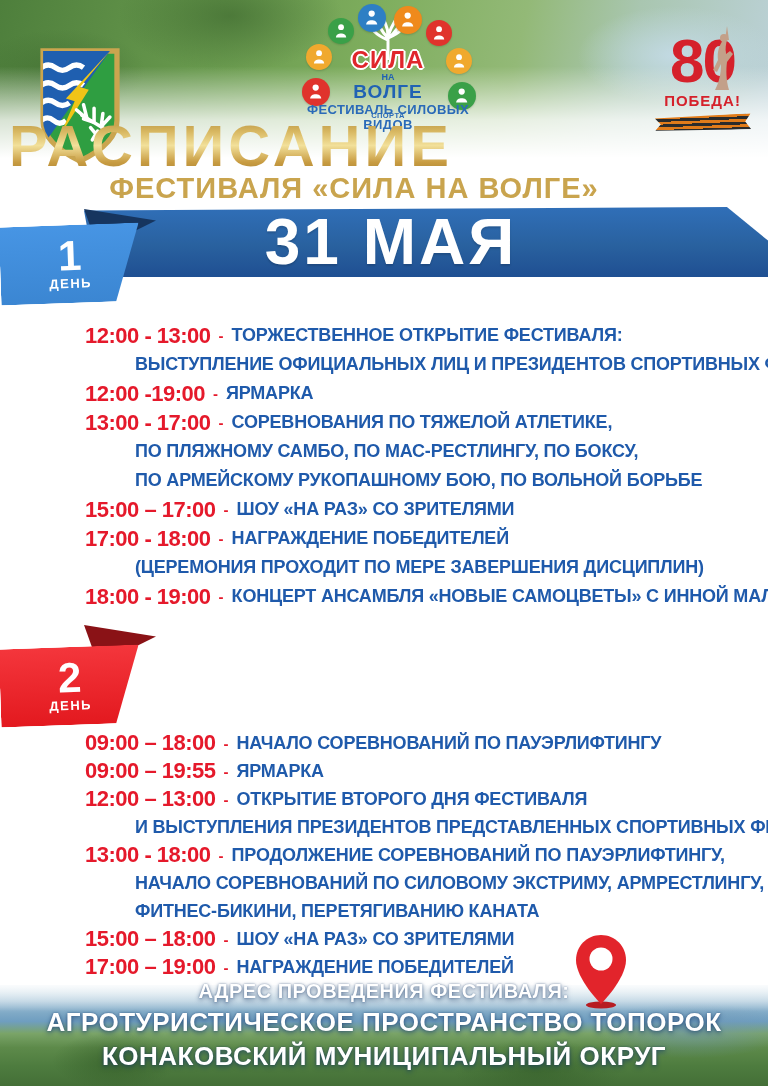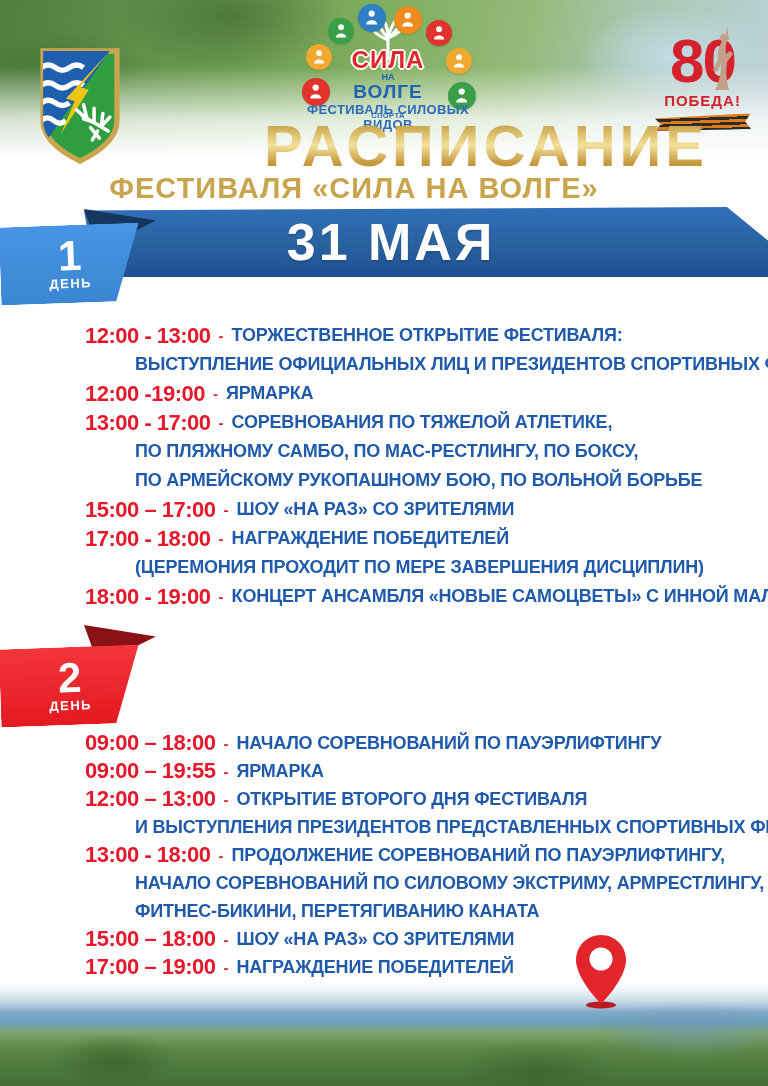--- a/index.html
+++ b/index.html
@@ -34,42 +34,42 @@
   .logo-tag2{position:absolute;left:0;right:0;top:109px;font-size:7.5px;font-weight:bold;color:#2a6ab8;letter-spacing:.4px;}
   
   .victory{position:absolute;left:645px;top:32px;width:115px;height:120px;text-align:center;}
   .victory .num{font-size:62px;line-height:58px;font-weight:bold;color:#d5212b;letter-spacing:-2px;}
   .victory .statue{position:absolute;left:58px;top:-6px;width:40px;height:66px;}
   .victory .vlabel{font-size:15px;font-weight:bold;color:#d5212b;letter-spacing:1px;margin-top:2px;}
   .george{width:96px;height:16px;margin:6px auto 0;transform:rotate(-2deg);
     background:repeating-linear-gradient(180deg,#e07b1a 0 2.7px,#2b2b2b 2.7px 5.4px);
     clip-path:polygon(0 12%,100% 0,94% 50%,100% 100%,0 88%,6% 50%);}
   
-  .title{position:absolute;left:9px;right:60px;top:112px;text-align:right;font-size:58px;font-weight:bold;letter-spacing:4px;
+  .title{position:absolute;left:9px;right:60px;top:112px;text-align:left;font-size:58px;font-weight:bold;letter-spacing:4px;
     background:linear-gradient(180deg,#a87f2e 0%,#d9b963 30%,#f2e09a 50%,#c89c42 75%,#9d7a2c 100%);
     -webkit-background-clip:text;background-clip:text;color:transparent;}
   .subtitle{position:absolute;left:0;right:60px;top:172px;text-align:center;font-size:29px;font-weight:600;letter-spacing:1px;color:#c9a44e;}
   
   .banner{position:absolute;left:0;width:100%;height:112px;}
   .b1{top:203px;} .b2{top:615px;}
   .ribbon{position:absolute;left:84px;right:0;display:flex;align-items:center;justify-content:center;
     clip-path:polygon(0 5%,94% 0,100% 48%,100% 100%,1.8% 100%);}
   .b1 .ribbon{top:4px;height:70px;background:linear-gradient(180deg,#306fb8 0%,#29619f 55%,#1f4f92 100%);}
   .b2 .ribbon{top:8px;height:72px;background:linear-gradient(180deg,#ee2229 0%,#df1c22 55%,#cd171d 100%);}
   .fold{position:absolute;left:84px;width:72px;height:42px;clip-path:polygon(0 5%,100% 32%,20% 100%);}
   .b1 .fold{top:4px;background:#16355f;}
   .b2 .fold{top:8px;background:#8a1216;}
   .tab{position:absolute;left:0;width:140px;height:78px;transform:rotate(-2deg);
     clip-path:polygon(0 0,100% 0,82% 100%,0 100%);
     display:flex;flex-direction:column;align-items:center;justify-content:center;color:#fff;}
   .b1 .tab{top:22px;background:linear-gradient(180deg,#4795e4,#3b86d2);}
   .b2 .tab{top:32px;background:linear-gradient(180deg,#f4363c,#e3191f);}
   .tab .num{font-size:42px;font-weight:bold;line-height:38px;}
   .tab .lbl{font-size:13px;font-weight:bold;letter-spacing:1.5px;margin-top:1px;}
-  .date{color:#fff;font-weight:bold;font-size:52px;letter-spacing:3px;padding-right:70px;text-shadow:0 2px 2px rgba(0,0,0,.15);}
+  .date{color:#fff;font-weight:bold;font-size:64px;letter-spacing:3px;padding-right:70px;text-shadow:0 2px 2px rgba(0,0,0,.15);}
   
   .events{position:absolute;left:85px;right:6px;}
   .e1{top:321px;text-align:center;} .e2{top:729px;}
   .e1 .row{height:29px;} .e2 .row{height:28px;}
   .row{display:flex;align-items:center;white-space:nowrap;}
   .time{font-size:22px;font-weight:bold;color:#e5192b;letter-spacing:-.5px;margin-right:8px;}
   .sep{font-size:15px;font-weight:bold;color:#e5192b;margin-right:8px;}
   .desc{font-size:18px;font-weight:bold;color:#1f5aab;letter-spacing:-.2px;}
   .cont{padding-left:50px;}
   
@@ -300,14 +300,19 @@
       <span class="desc">НАГРАЖДЕНИЕ ПОБЕДИТЕЛЕЙ</span>
     </div>
   </div>
 
   <div class="photo-bottom"></div>
   <svg class="pin" viewBox="0 0 58 76">
     <ellipse cx="29" cy="72" rx="15" ry="3.5" fill="#b71c22"></ellipse>
     <path d="M29 2 C15 2 4 13 4 27 C4 46 29 71 29 71 C29 71 54 46 54 27 C54 13 43 2 29 2 Z" fill="#e2242b"></path>
     <circle cx="29" cy="26" r="11.5" fill="#ffffff"></circle>
   </svg>
+  <div class="address">
+    <div class="lab">АДРЕС ПРОВЕДЕНИЯ ФЕСТИВАЛЯ:</div>
+    <div class="l1">АГРОТУРИСТИЧЕСКОЕ ПРОСТРАНСТВО ТОПОРОК</div>
+    <div class="l2">КОНАКОВСКИЙ МУНИЦИПАЛЬНЫЙ ОКРУГ</div>
+  </div>
 
 </div>
 
 </body></html>

